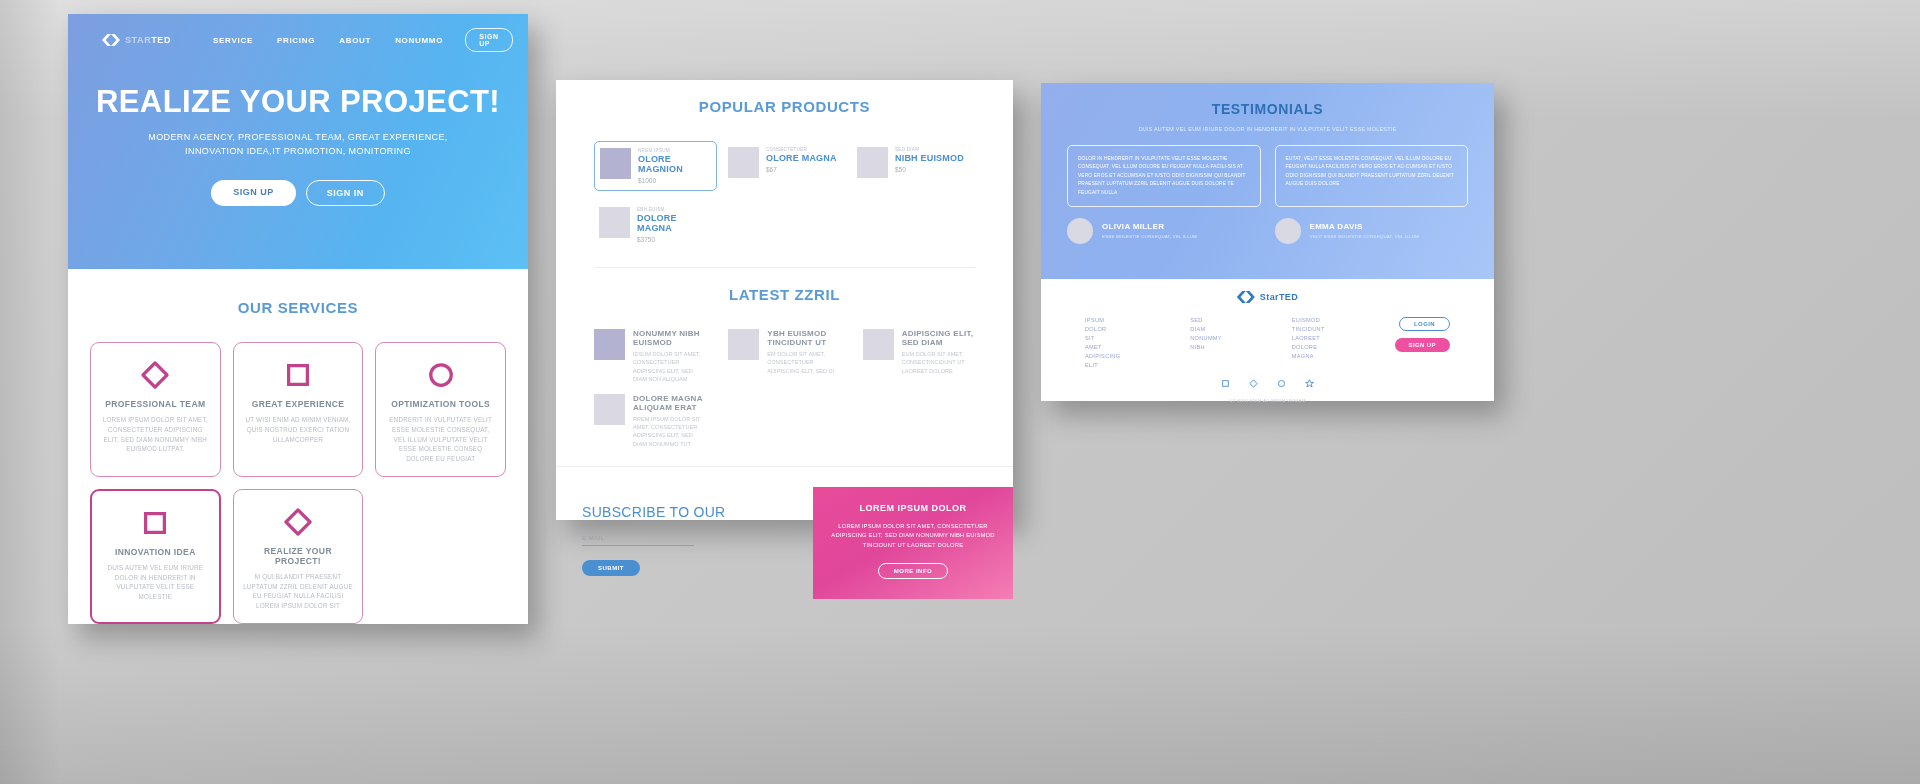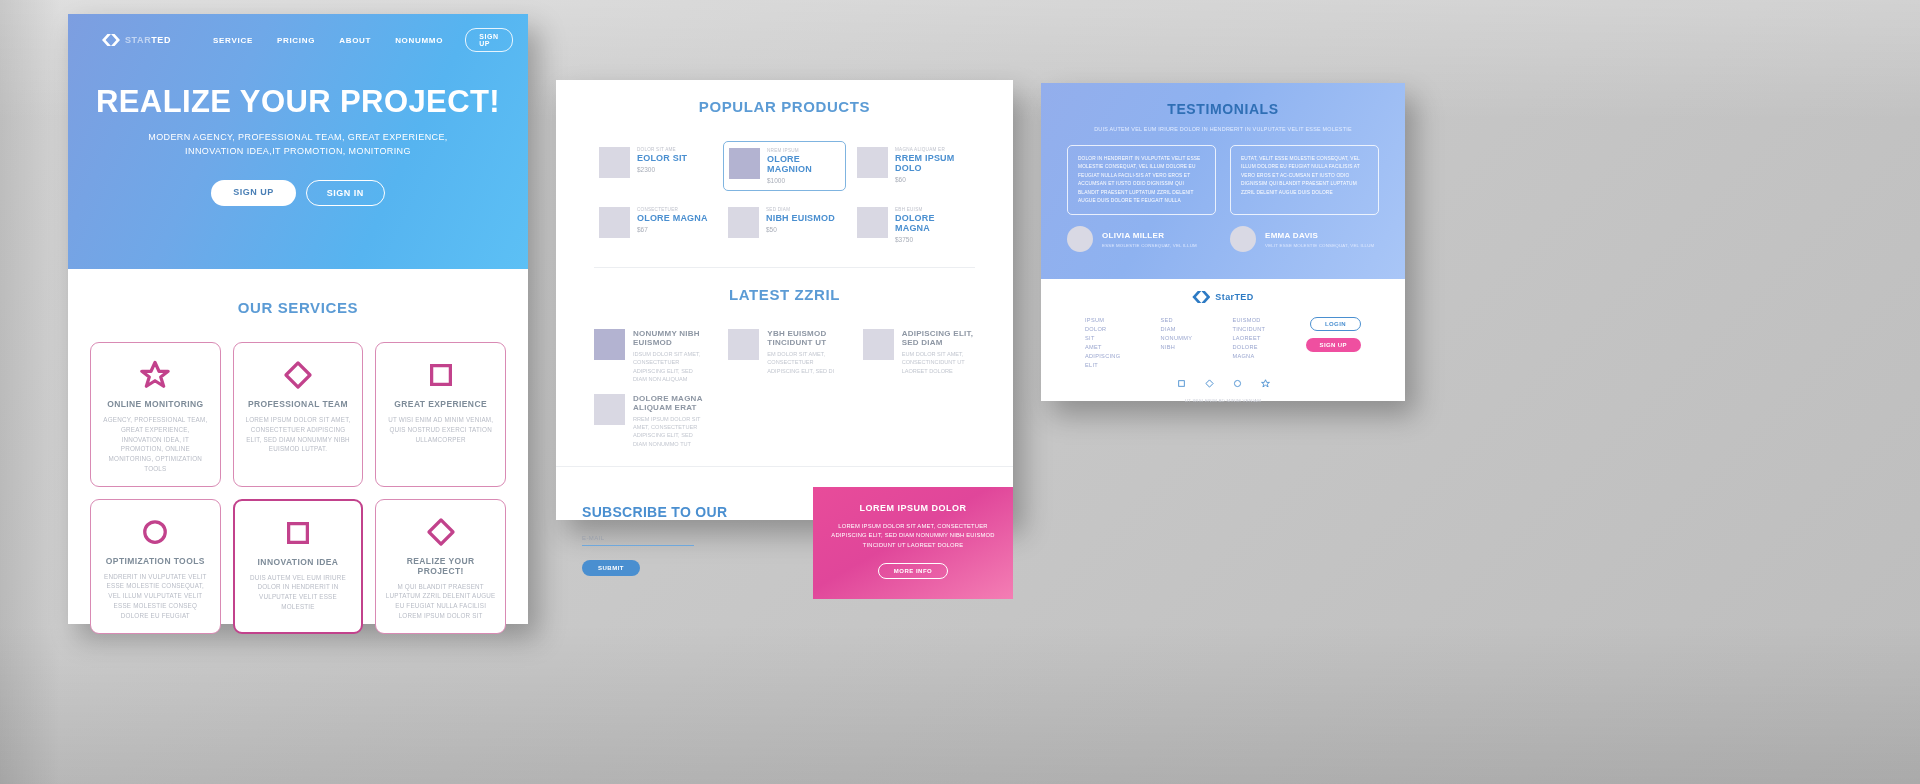--- a/index.html
+++ b/index.html
@@ -91,21 +91,21 @@
   .prod-price { color:#a8adb8; font-size:6.5px; margin-top:3px; }
   .divider { height:1px; background:#eceef1; margin:18px 0 0; }
   .news-grid { display:grid; grid-template-columns:repeat(3,1fr); gap:10px 22px; margin-top:16px; }
   .news { display:flex; gap:8px; }
   .news-thumb { width:31px; height:31px; background:#d9d8e3; flex:none; }
   .news-thumb.dk { background:#b3b3d1; }
   .news-title { color:#8e97a4; font-size:8px; font-weight:bold; letter-spacing:.25px; }
   .news-desc { color:#c3c7d0; font-size:5.6px; line-height:1.5; margin-top:3px; }
   .mid-bottom { display:flex; margin-top:20px; height:112px; }
   .subscribe { flex:1; padding:18px 0 0 26px; }
-  .sub-title { color:#4a8fd0; font-size:14px; font-weight:bold; letter-spacing:.3px; line-height:1.1; }
+  .sub-title { color:#4a8fd0; font-size:14px; font-weight:normal; letter-spacing:.3px; line-height:1.1; }
   .sub-field {
     margin-top:14px; width:112px; border-bottom:1px solid #6fa8dc; padding-bottom:4px;
     color:#9aa0ab; font-size:6px; letter-spacing:.4px;
   }
   .sub-btn {
     margin-top:14px; background:#4a8fd0; color:#fff; border-radius:9px;
     padding:5px 16px; font-size:6px; font-weight:bold; letter-spacing:.5px;
     display:inline-block;
   }
   .promo {
@@ -113,21 +113,21 @@
     padding:16px 9px; text-align:center; color:#fff;
   }
   .promo-title { font-size:9px; font-weight:bold; letter-spacing:.5px; }
   .promo-desc { font-size:5.8px; line-height:1.6; margin-top:9px; letter-spacing:.2px; }
   .promo-btn {
     margin:13px auto 0; border:1px solid #fff; border-radius:9px; padding:4px 15px;
     font-size:6px; font-weight:bold; letter-spacing:.5px; display:inline-block;
   }
 
   
-  #panel-right { left:1041px; top:83px; width:364px; height:318px; }
+  #panel-right { left:1041px; top:83px; width:453px; height:318px; }
   .testi {
     background: linear-gradient(120deg,#93aeec 0%,#8eb2f0 40%,#a9c6f7 100%);
     padding:18px 26px 20px; height:196px;
   }
   .testi-title { text-align:center; color:#2f6fb5; font-size:14px; font-weight:bold; letter-spacing:.6px; }
   .testi-sub { text-align:center; color:#e2ecff; font-size:5.4px; margin-top:9px; letter-spacing:.25px; }
   .quotes { display:grid; grid-template-columns:repeat(2,1fr); gap:14px; margin-top:13px; }
   .quote { border:1px solid rgba(255,255,255,.8); border-radius:5px; padding:9px 10px; }
   .quote p { color:#fff; font-size:4.8px; line-height:1.75; letter-spacing:.15px; }
   .authors { display:grid; grid-template-columns:repeat(2,1fr); gap:14px; margin-top:11px; }
@@ -188,101 +188,76 @@
       </div>
     </div>
   </div>
 
   <div class="services">
     <div class="sec-title">OUR SERVICES</div>
     <div class="svc-grid" id="svc-grid">
         <div class="svc-card">
           <div class="svc-icon">
             <svg width="30" height="30" viewBox="0 0 24 24" fill="none" stroke="#c2428c" stroke-width="2.6" stroke-linejoin="round">
-              <polygon points="12,2 15.2,9 22.5,9 16.6,13.6 18.9,21 12,16.6 5.1,21 7.4,13.6 1.5,9 8.8,9"></polygon>
+              <rect x="5.2" y="5.2" width="13.6" height="13.6" transform="rotate(45 12 12)"></rect>
             </svg>
           </div>
-          <div class="svc-name">ONLINE MONITORING</div>
-          <div class="svc-desc">AGENCY, PROFESSIONAL TEAM, GREAT EXPERIENCE, INNOVATION IDEA, IT PROMOTION, ONLINE MONITORING, OPTIMIZATION TOOLS</div>
+          <div class="svc-name">PROFESSIONAL TEAM</div>
+          <div class="svc-desc">LOREM IPSUM DOLOR SIT AMET, CONSECTETUER ADIPISCING ELIT, SED DIAM NONUMMY NIBH EUISMOD LUTPAT.</div>
+        </div>
+        <div class="svc-card">
+          <div class="svc-icon">
+            <svg width="30" height="30" viewBox="0 0 24 24" fill="none" stroke="#c2428c" stroke-width="2.6">
+              <rect x="4.5" y="4.5" width="15" height="15"></rect>
+            </svg>
+          </div>
+          <div class="svc-name">GREAT EXPERIENCE</div>
+          <div class="svc-desc">UT WISI ENIM AD MINIM VENIAM, QUIS NOSTRUD EXERCI TATION ULLAMCORPER</div>
+        </div>
+        <div class="svc-card">
+          <div class="svc-icon">
+            <svg width="30" height="30" viewBox="0 0 24 24" fill="none" stroke="#c2428c" stroke-width="2.6">
+              <circle cx="12" cy="12" r="8.2"></circle>
+            </svg>
+          </div>
+          <div class="svc-name">OPTIMIZATION TOOLS</div>
+          <div class="svc-desc">ENDRERIT IN VULPUTATE VELIT ESSE MOLESTIE CONSEQUAT, VEL ILLUM VULPUTATE VELIT ESSE MOLESTIE CONSEQ DOLORE EU FEUGIAT</div>
+        </div>
+        <div class="svc-card accent">
+          <div class="svc-icon">
+            <svg width="30" height="30" viewBox="0 0 24 24" fill="none" stroke="#c2428c" stroke-width="2.6">
+              <rect x="4.5" y="4.5" width="15" height="15"></rect>
+            </svg>
+          </div>
+          <div class="svc-name">INNOVATION IDEA</div>
+          <div class="svc-desc">DUIS AUTEM VEL EUM IRIURE DOLOR IN HENDRERIT IN VULPUTATE VELIT ESSE MOLESTIE</div>
         </div>
         <div class="svc-card">
           <div class="svc-icon">
             <svg width="30" height="30" viewBox="0 0 24 24" fill="none" stroke="#c2428c" stroke-width="2.6" stroke-linejoin="round">
               <rect x="5.2" y="5.2" width="13.6" height="13.6" transform="rotate(45 12 12)"></rect>
             </svg>
           </div>
-          <div class="svc-name">PROFESSIONAL TEAM</div>
-          <div class="svc-desc">LOREM IPSUM DOLOR SIT AMET, CONSECTETUER ADIPISCING ELIT, SED DIAM NONUMMY NIBH EUISMOD LUTPAT.</div>
-        </div>
-        <div class="svc-card">
-          <div class="svc-icon">
-            <svg width="30" height="30" viewBox="0 0 24 24" fill="none" stroke="#c2428c" stroke-width="2.6">
-              <rect x="4.5" y="4.5" width="15" height="15"></rect>
-            </svg>
-          </div>
-          <div class="svc-name">GREAT EXPERIENCE</div>
-          <div class="svc-desc">UT WISI ENIM AD MINIM VENIAM, QUIS NOSTRUD EXERCI TATION ULLAMCORPER</div>
-        </div>
-        <div class="svc-card">
-          <div class="svc-icon">
-            <svg width="30" height="30" viewBox="0 0 24 24" fill="none" stroke="#c2428c" stroke-width="2.6">
-              <circle cx="12" cy="12" r="8.2"></circle>
-            </svg>
-          </div>
-          <div class="svc-name">OPTIMIZATION TOOLS</div>
-          <div class="svc-desc">ENDRERIT IN VULPUTATE VELIT ESSE MOLESTIE CONSEQUAT, VEL ILLUM VULPUTATE VELIT ESSE MOLESTIE CONSEQ DOLORE EU FEUGIAT</div>
-        </div>
-        <div class="svc-card accent">
-          <div class="svc-icon">
-            <svg width="30" height="30" viewBox="0 0 24 24" fill="none" stroke="#c2428c" stroke-width="2.6">
-              <rect x="4.5" y="4.5" width="15" height="15"></rect>
-            </svg>
-          </div>
-          <div class="svc-name">INNOVATION IDEA</div>
-          <div class="svc-desc">DUIS AUTEM VEL EUM IRIURE DOLOR IN HENDRERIT IN VULPUTATE VELIT ESSE MOLESTIE</div>
-        </div>
-        <div class="svc-card">
-          <div class="svc-icon">
-            <svg width="30" height="30" viewBox="0 0 24 24" fill="none" stroke="#c2428c" stroke-width="2.6" stroke-linejoin="round">
-              <rect x="5.2" y="5.2" width="13.6" height="13.6" transform="rotate(45 12 12)"></rect>
-            </svg>
-          </div>
           <div class="svc-name">REALIZE YOUR PROJECT!</div>
           <div class="svc-desc">M QUI BLANDIT PRAESENT LUPTATUM ZZRIL DELENIT AUGUE EU FEUGIAT NULLA FACILISI LOREM IPSUM DOLOR SIT</div>
         </div>
       </div>
   </div>
 </div>
 
 <div class="panel" id="panel-mid">
   <div class="mid-inner">
     <div class="sec-title">POPULAR PRODUCTS</div>
     <div class="prod-grid" id="prod-grid">
-        <div class="prod">
-          <div class="prod-thumb"></div>
-          <div>
-            <div class="prod-cat">DOLOR SIT AME</div>
-            <div class="prod-name">EOLOR SIT</div>
-            <div class="prod-price">$2300</div>
-          </div>
-        </div>
         <div class="prod sel">
           <div class="prod-thumb"></div>
           <div>
             <div class="prod-cat">NREM IPSUM</div>
             <div class="prod-name">OLORE MAGNION</div>
             <div class="prod-price">$1000</div>
-          </div>
-        </div>
-        <div class="prod">
-          <div class="prod-thumb"></div>
-          <div>
-            <div class="prod-cat">MAGNA ALIQUAM ER</div>
-            <div class="prod-name">RREM IPSUM DOLO</div>
-            <div class="prod-price">$60</div>
           </div>
         </div>
         <div class="prod">
           <div class="prod-thumb"></div>
           <div>
             <div class="prod-cat">CONSECTETUER</div>
             <div class="prod-name">OLORE MAGNA</div>
             <div class="prod-price">$67</div>
           </div>
         </div>

